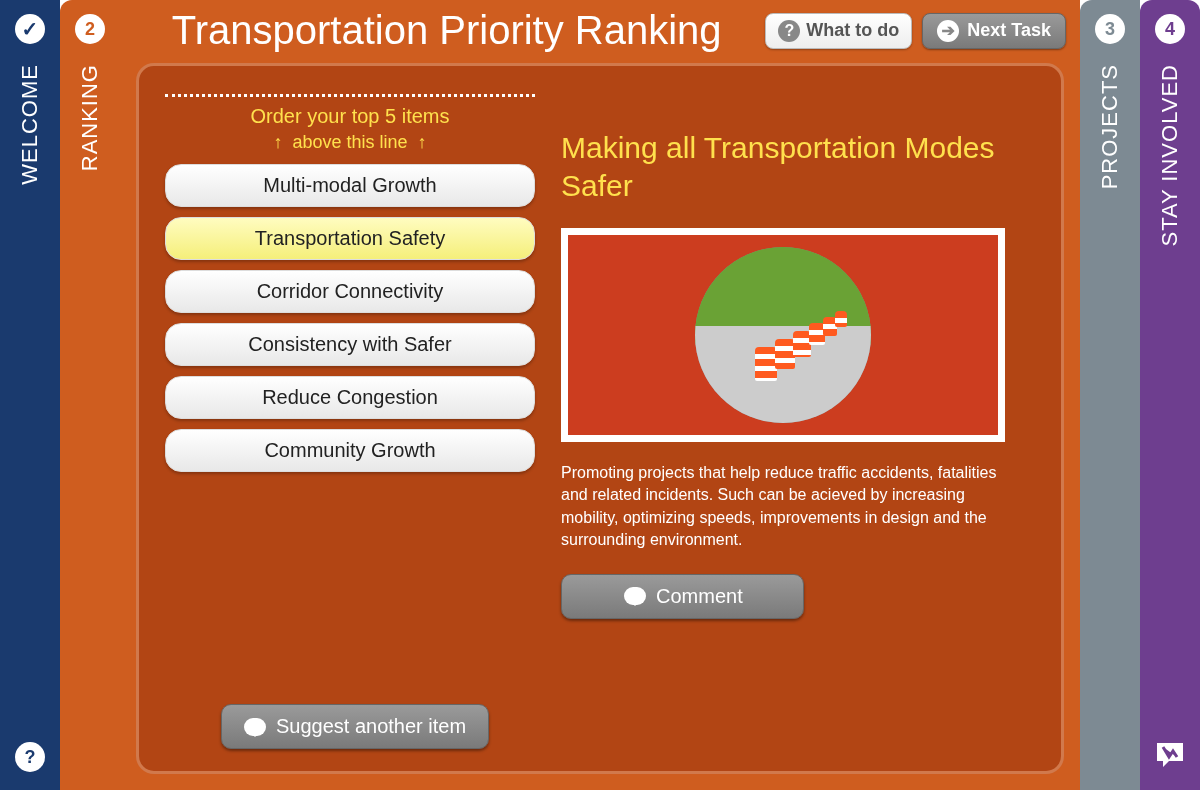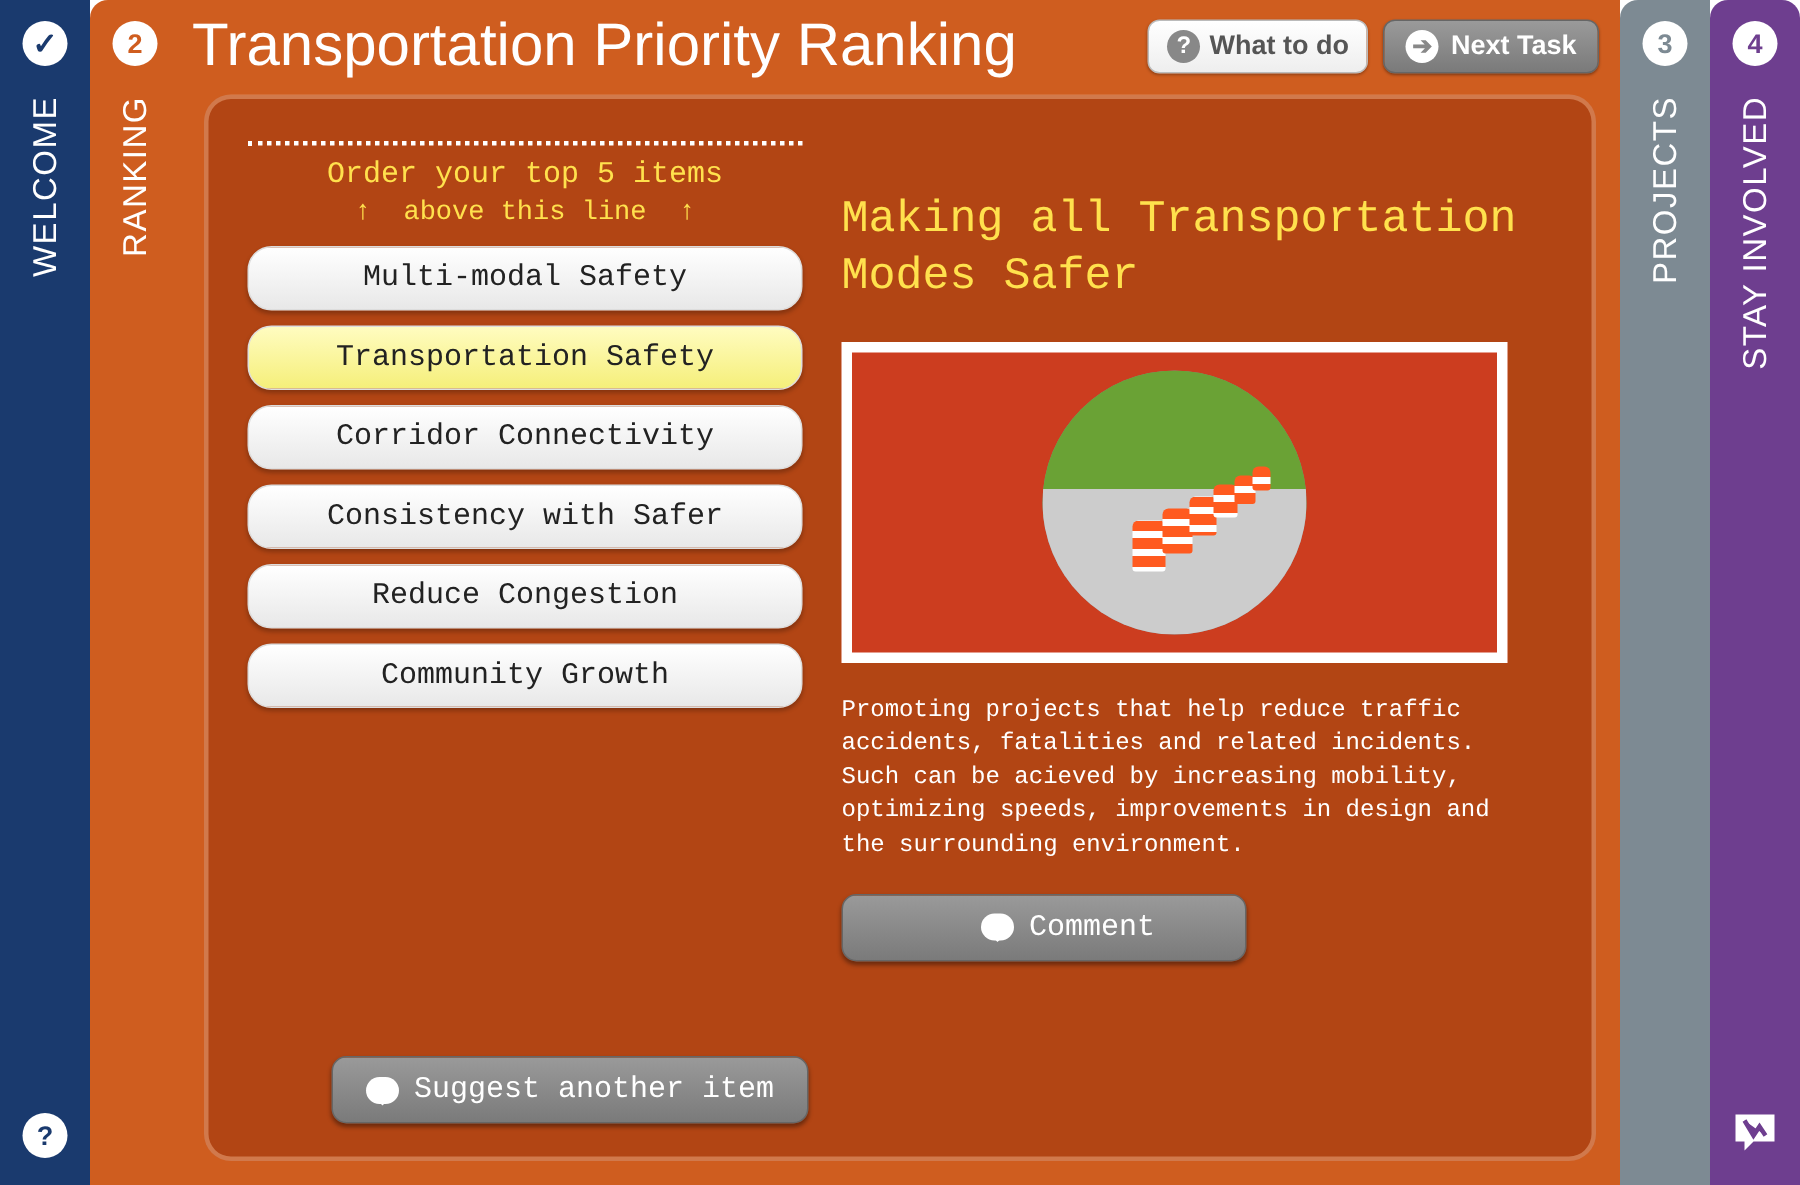--- a/index.html
+++ b/index.html
@@ -15,47 +15,47 @@
   .tab-projects{width:60px;background:#7d8a93;border-radius:12px 0 0 0;}
   .tab-projects .tabcircle{color:#7d8a93;}
   .tab-stay{width:60px;background:#6e3e8f;border-radius:12px 12px 0 0;}
   .tab-stay .tabcircle{color:#6e3e8f;}
   .check-icon{font-size:20px;font-weight:bold;}
   .help-bottom{position:absolute;bottom:18px;width:30px;height:30px;border-radius:50%;background:#fff;color:#555;font-weight:bold;font-size:18px;display:flex;align-items:center;justify-content:center;}
   .tab-welcome .help-bottom{color:#1a3a6e;}
   .logo-bottom{position:absolute;bottom:14px;color:#fff;font-size:26px;font-weight:bold;}
   
   .main{flex:1;background:#cf5d1f;display:flex;flex-direction:column;}
-  .titlebar{display:flex;align-items:center;padding:8px 14px 4px 4px;}
+  .titlebar{display:flex;align-items:center;padding:8px 14px 4px 4px;text-align:center;}
   .titlebar h1{flex:1;color:#fff;font-weight:normal;font-size:40px;margin:0 0 0 4px;}
   .what-btn{background:linear-gradient(#fff,#eee);color:#555;border:1px solid #bbb;border-radius:8px;padding:6px 12px;font-size:18px;font-weight:bold;display:flex;align-items:center;gap:6px;margin-right:10px;box-shadow:0 1px 2px rgba(0,0,0,.3);}
   .what-btn .qcircle{width:22px;height:22px;border-radius:50%;background:#888;color:#fff;display:flex;align-items:center;justify-content:center;font-size:16px;font-weight:bold;}
   .next-btn{background:linear-gradient(#9a9a9a,#7a7a7a);color:#fff;border:1px solid #666;border-radius:8px;padding:6px 14px;font-size:18px;font-weight:bold;display:flex;align-items:center;gap:8px;box-shadow:0 1px 2px rgba(0,0,0,.4);}
   .next-btn .arrowcircle{width:22px;height:22px;border-radius:50%;background:#fff;color:#888;display:flex;align-items:center;justify-content:center;font-size:16px;font-weight:bold;}
-  .inner-panel{flex:1;margin:6px 16px 16px 16px;border:3px solid rgba(255,200,160,.4);border-radius:18px;background:#b24514;display:flex;padding:28px 26px;gap:26px;position:relative;font-family:Liberation Mono, monospace;}
+  .inner-panel{flex:1;margin:6px 16px 16px 16px;border:3px solid rgba(255,200,160,.4);border-radius:18px;background:#b24514;display:flex;padding:28px 26px;gap:26px;position:relative;}
   
   .leftcol{width:370px;display:flex;flex-direction:column;align-items:center;}
   .dotted-line{width:100%;border-top:3px dotted #fff;margin-bottom:6px;}
   .hint{color:#ffe14d;font-size:20px;text-align:center;line-height:1.35;margin-bottom:10px;}
   .hint .arrows{font-size:18px;}
   .items{width:100%;display:flex;flex-direction:column;gap:10px;}
   .item-pill{background:linear-gradient(#fff,#e8e8e8);border:1px solid #ddd;border-radius:16px;padding:9px 0;text-align:center;font-size:20px;color:#222;box-shadow:0 2px 3px rgba(0,0,0,.25);}
   .item-pill.selected{background:linear-gradient(#fffcc0,#f5ef7a);}
   .gray-action{background:linear-gradient(#9a9a9a,#7a7a7a);color:#fff;border:1px solid #666;border-radius:10px;padding:10px 22px;font-size:20px;display:inline-flex;align-items:center;gap:10px;box-shadow:0 2px 3px rgba(0,0,0,.4);margin-top:16px;}
   .suggest-btn{position:absolute;bottom:22px;left:82px;}
   
   .rightcol{flex:1;color:#fff;margin-top:35px;}
   .rightcol h2{color:#ffe14d;font-size:30px;font-weight:normal;margin:0 0 24px 0;line-height:1.25;}
   .imgframe{border:7px solid #fff;width:430px;height:200px;background:#cc3d1f;display:flex;align-items:center;justify-content:center;margin-bottom:20px;}
   .circle-img{width:176px;height:176px;border-radius:50%;overflow:hidden;background:#888;position:relative;}
   .circle-img .grass{position:absolute;top:0;left:0;right:0;height:55%;background:#6aa235;}
   .circle-img .road{position:absolute;bottom:0;left:0;right:0;height:55%;background:#ccc;}
   .circle-img .barrel{position:absolute;width:22px;height:34px;background:repeating-linear-gradient(#ff5a1f 0 7px,#fff 7px 12px);border-radius:4px 4px 2px 2px;}
   .desc{font-size:16px;line-height:1.4;max-width:460px;}
-  .comment-btn{margin-top:22px;padding-left:92px;padding-right:60px;}
+  .comment-btn{margin-top:22px;padding-left:62px;padding-right:60px;}
   .speech-icon{display:inline-block;width:22px;height:18px;background:#fff;border-radius:10px;position:relative;}
   .speech-icon::after{content:"";position:absolute;bottom:-6px;left:6px;border:5px solid transparent;border-top-color:#fff;}
 </style>
 </head>
 <body>
 
 <div class="app">
 
   <div class="vtab tab-welcome">
     <div class="tabcircle">
@@ -89,21 +89,21 @@
         <div class="dotted-line"></div>
         <div class="hint">
           <div>Order your top 5 items</div>
           <div class="arrows">
             <span>↑</span>
             &nbsp;<span>above this line</span>&nbsp;
             <span>↑</span>
           </div>
         </div>
         <div class="items">
-          <div class="item-pill">Multi-modal Safety</div>
+          <div class="item-pill">Multi-modal Growth</div>
           <div class="item-pill selected">Transportation Safety</div>
           <div class="item-pill">Corridor Connectivity</div>
           <div class="item-pill">Consistency with Safer</div>
           <div class="item-pill">Reduce Congestion</div>
           <div class="item-pill">Community Growth</div>
         </div>
       </div>
 
       <div class="rightcol">
         <h2>Making all Transportation Modes Safer</h2>

